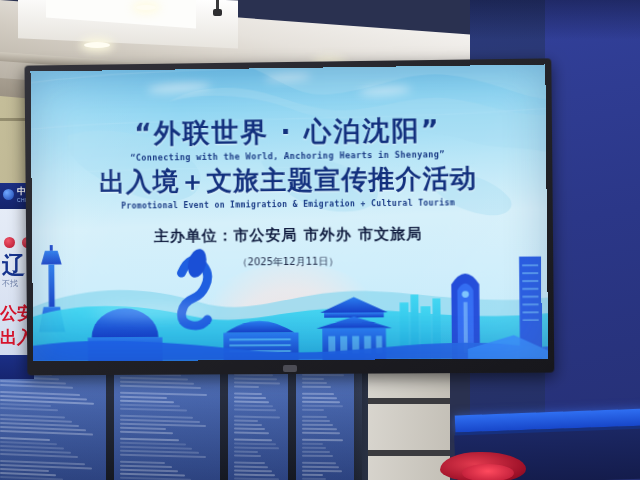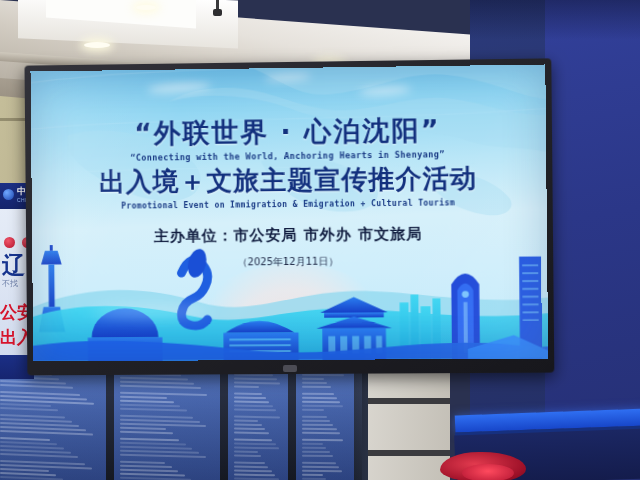--- a/index.html
+++ b/index.html
@@ -89,21 +89,21 @@
     font-family:"DejaVu Sans",sans-serif;line-height:9px;}
   .poster-en{position:absolute;left:17px;top:14px;color:#9dc0ff;font-size:5px;
     letter-spacing:.4px;line-height:6px;}
   .poster-seal{position:absolute;top:54px;width:11px;height:11px;border-radius:50%;
     background:radial-gradient(circle at 38% 34%,#f0556a,#b8132c);}
   .poster-big{position:absolute;left:2px;top:70px;color:#17348f;font-size:23px;font-weight:700;
     font-family:"DejaVu Sans",sans-serif;line-height:24px;letter-spacing:1px;}
   .poster-sub{position:absolute;left:2px;top:96px;color:#6d7fa8;font-size:8px;
     font-family:"DejaVu Sans",sans-serif;line-height:9px;}
   .poster-red1{position:absolute;left:0px;top:122px;color:#d7132b;font-size:17px;font-weight:700;
-    font-family:Liberation Mono, monospace;line-height:18px;}
+    font-family:Liberation Serif, serif;line-height:18px;}
   .poster-red2{position:absolute;left:0px;top:145px;color:#d7132b;font-size:17px;font-weight:700;
     font-family:"DejaVu Sans",sans-serif;line-height:18px;}
   .poster-foot{position:absolute;left:0;top:172px;width:34px;height:24px;
     background:linear-gradient(180deg,#1b2f86,#162570);}
 
   
   .tv{position:absolute;left:24px;top:62px;width:527px;height:312px;}
   .tv-bezel{position:absolute;inset:0;
     background:linear-gradient(155deg,#32323a 0%,#232329 45%,#17171c 100%);
     border-radius:4px;box-shadow:0 5px 16px rgba(0,0,0,.55);

